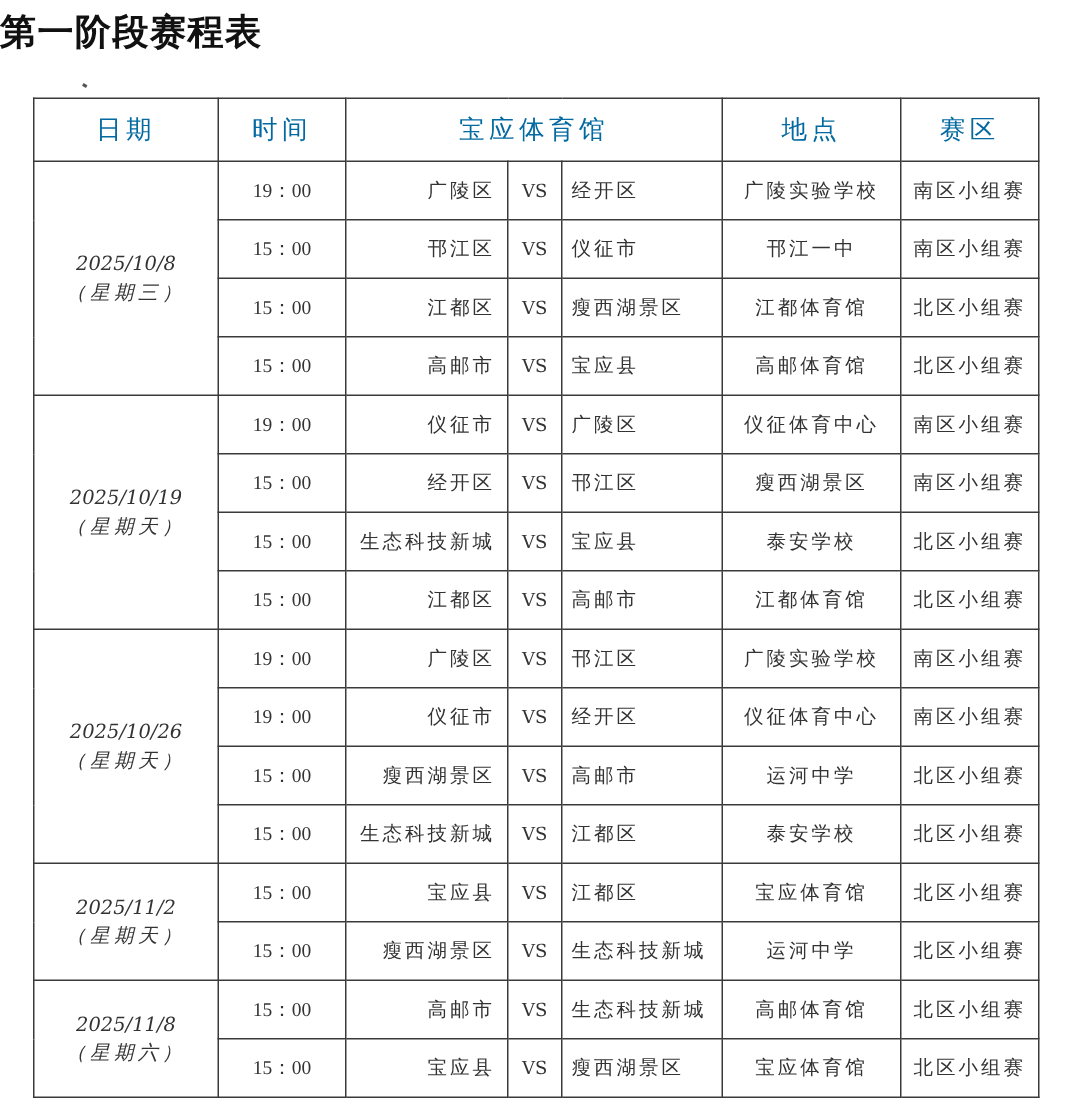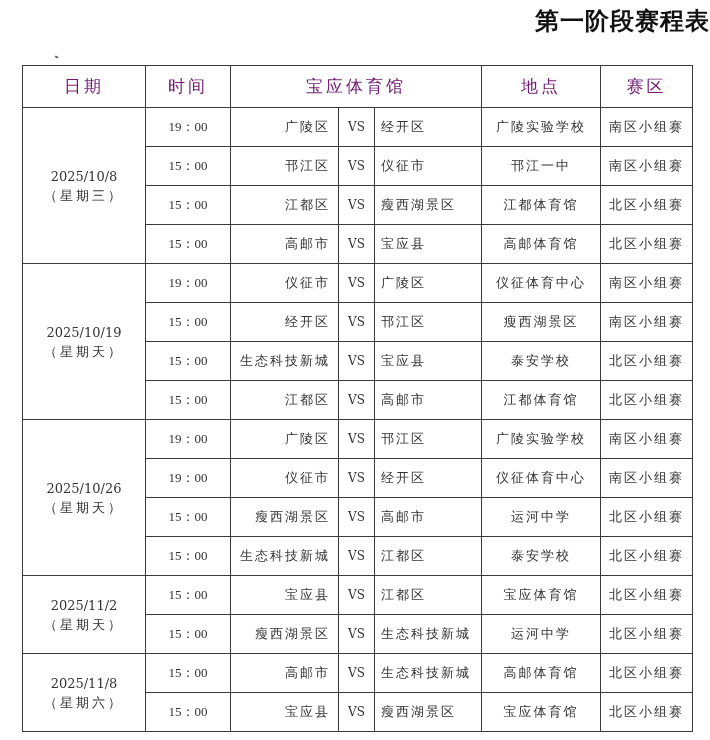--- a/index.html
+++ b/index.html
@@ -13,21 +13,21 @@
       position: relative;
       overflow: hidden;
       font-family: "DejaVu Serif", "Liberation Serif", serif;
       color: #222222;
     }
     .title {
       position: absolute;
       left: 0;
       top: 4px;
       width: 710px;
-      text-align: right;
+      text-align: left;
       font-family: "DejaVu Sans", "Liberation Sans", sans-serif;
       font-weight: bold;
       font-size: 24px;
       line-height: 34px;
       color: #111111;
       letter-spacing: 1px;
     }
     .tick-mark {
       position: absolute;
       left: 55px;
@@ -53,21 +53,21 @@
       font-size: 13px;
       color: #333333;
       white-space: nowrap;
       overflow: hidden;
     }
     table.schedule th {
       height: 41px;
       font-family: "DejaVu Sans", "Liberation Sans", sans-serif;
       font-weight: normal;
       font-size: 17px;
-      color: #701a75;
+      color: #0369a1;
       letter-spacing: 3px;
     }
     table.schedule td {
       height: 38px;
       letter-spacing: 2px;
     }
     td.team1 {
       text-align: right !important;
       padding-right: 8px !important;
     }
@@ -84,20 +84,21 @@
       letter-spacing: 0 !important;
       font-family: Liberation Serif, serif;
     }
     td.date {
       letter-spacing: 0 !important;
       line-height: 19px;
       font-size: 13px;
     }
     .date-text, .weekday-text {
       display: block;
+      font-style: italic;
     }
     .weekday-text {
       letter-spacing: 3px;
     }
   </style>
 </head>
 <body>
 
 <div class="title">第一阶段赛程表</div>
 <div class="tick-mark"></div>

